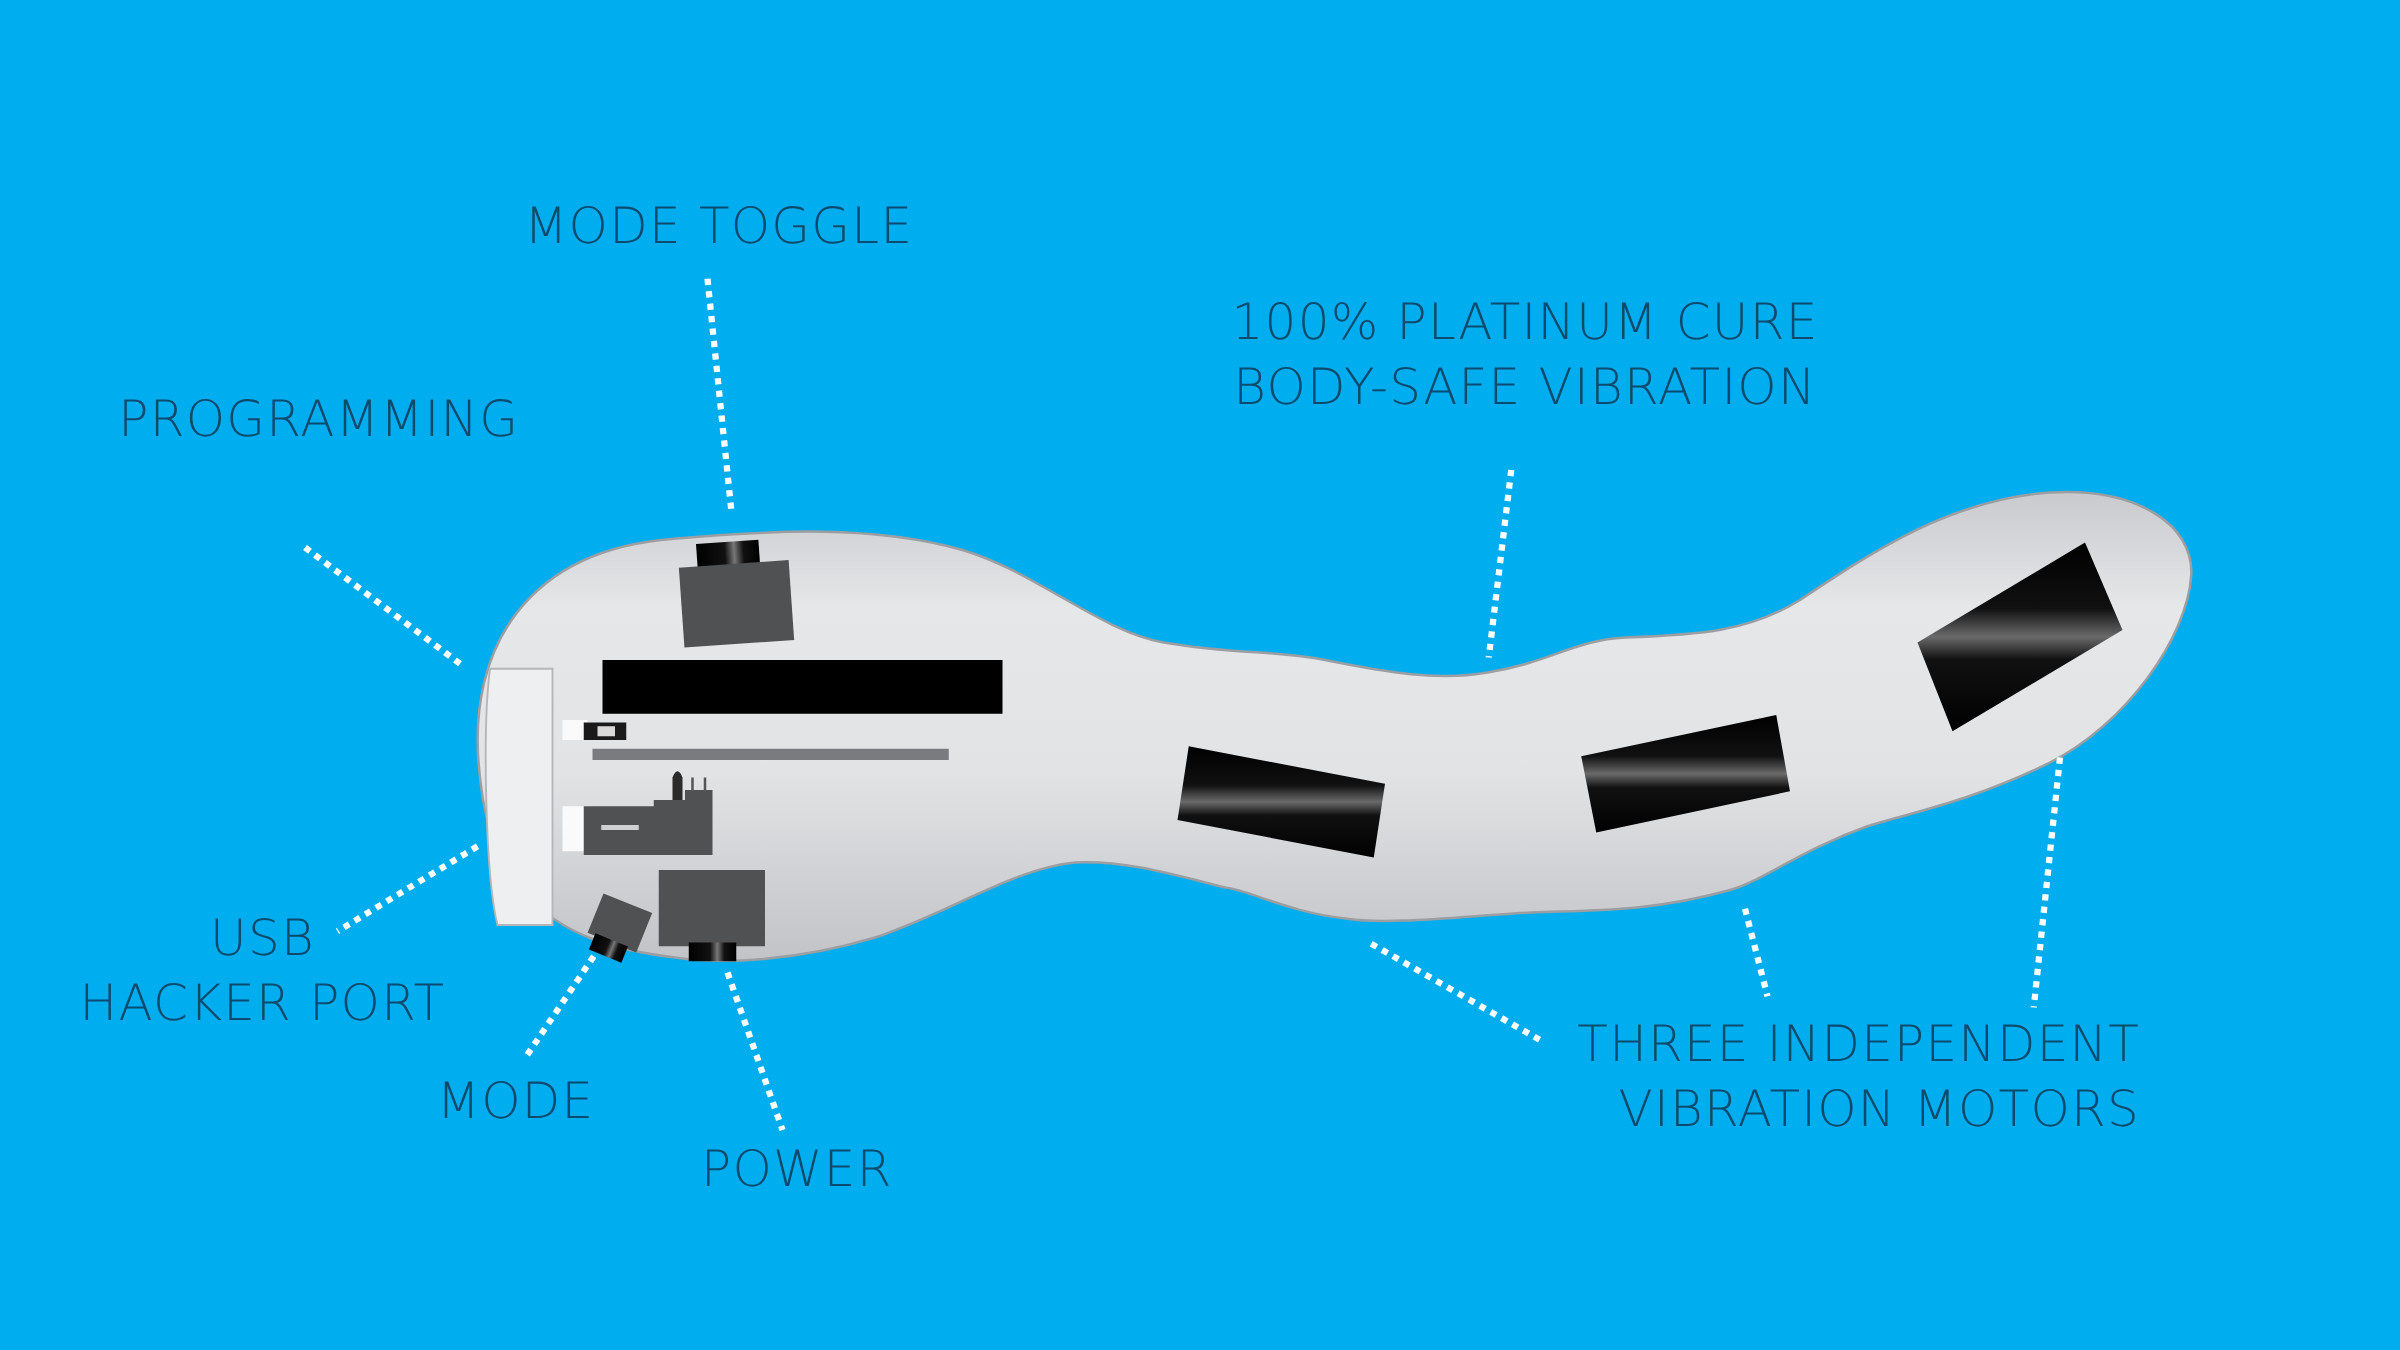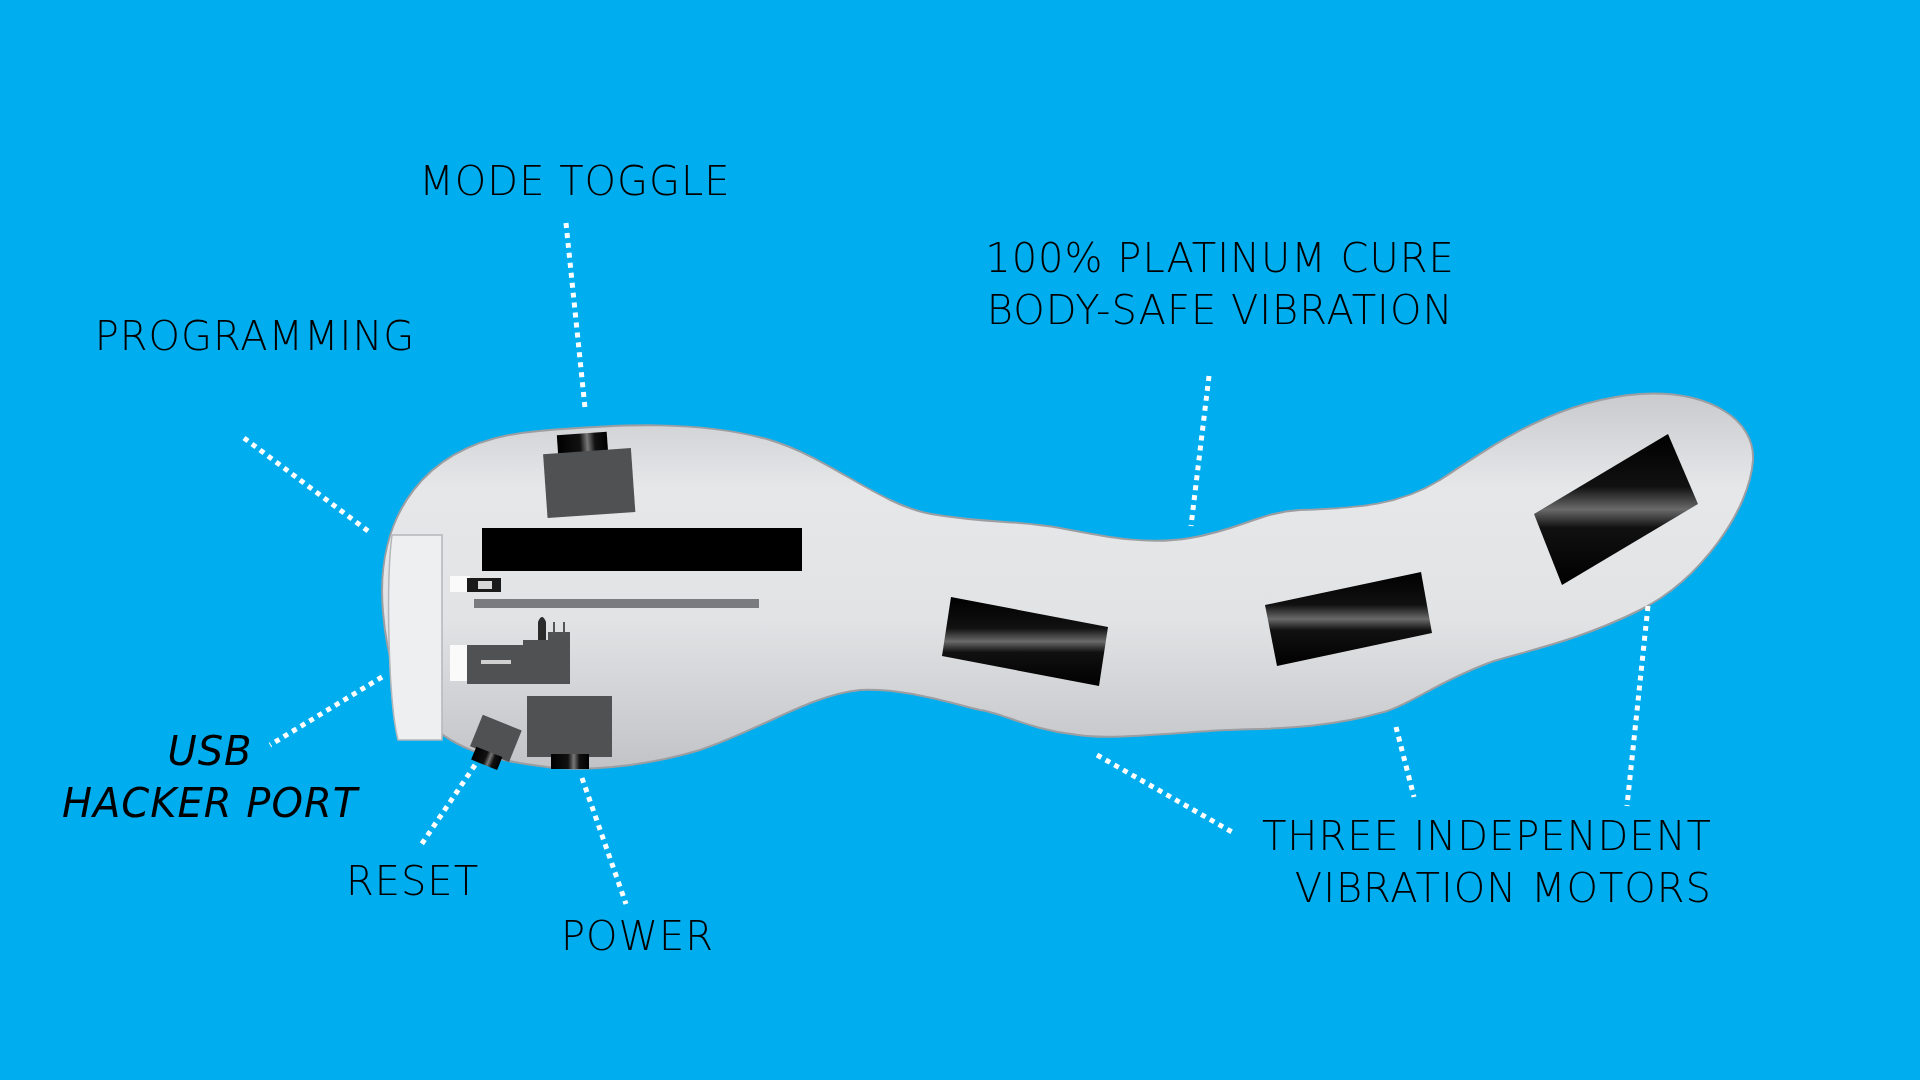--- a/index.html
+++ b/index.html
@@ -1,18 +1,18 @@
 <!DOCTYPE html>
 <html><head>
 <meta charset="utf-8">
 <style>
   html, body { margin:0; padding:0; }
   body { width:1920px; height:1080px; overflow:hidden; background:#00AEEF; position:relative; font-family:"DejaVu Sans", sans-serif; }
   #diagram { position:absolute; left:0; top:0; width:1920px; height:1080px; }
-  .label { position:absolute; color:#000000; font-family:"DejaVu Sans", sans-serif; font-weight:200; font-size:40px; line-height:52px; letter-spacing:1px; white-space:nowrap; }
+  .label { position:absolute; color:#0c4a6e; font-family:"DejaVu Sans", sans-serif; font-weight:200; font-size:40px; line-height:52px; letter-spacing:1px; white-space:nowrap; }
   .label span { display:block; }
   .center { text-align:center; }
   .left { text-align:right; }
 </style>
 </head>
 <body>
 
 <svg id="diagram" viewBox="0 0 1920 1080" xmlns="http://www.w3.org/2000/svg">
   <defs>
     <linearGradient id="bodyGrad" x1="0" y1="0" x2="0" y2="1">
@@ -114,27 +114,27 @@
 
 <div class="label center" style="left:60px; top:310px; width:390px;">
   <span>PROGRAMMING</span>
 </div>
 
 <div class="label center" style="left:975px; top:232px; width:490px;">
   <span>100% PLATINUM CURE</span>
   <span>BODY-SAFE VIBRATION</span>
 </div>
 
-<div class="label center" style="left:50px; top:725px; width:320px;font-style:italic;">
+<div class="label center" style="left:50px; top:725px; width:320px;">
   <span>USB</span>
   <span>HACKER PORT</span>
 </div>
 
 <div class="label center" style="left:340px; top:855px; width:145px;">
-  <span>RESET</span>
+  <span>MODE</span>
 </div>
 
 <div class="label center" style="left:545px; top:886px; width:185px;margin-top:24px;">
   <span>POWER</span>
 </div>
 
 <div class="label left" style="left:1252px; top:810px; width:460px;">
   <span>THREE INDEPENDENT</span>
   <span>VIBRATION MOTORS</span>
 </div>

